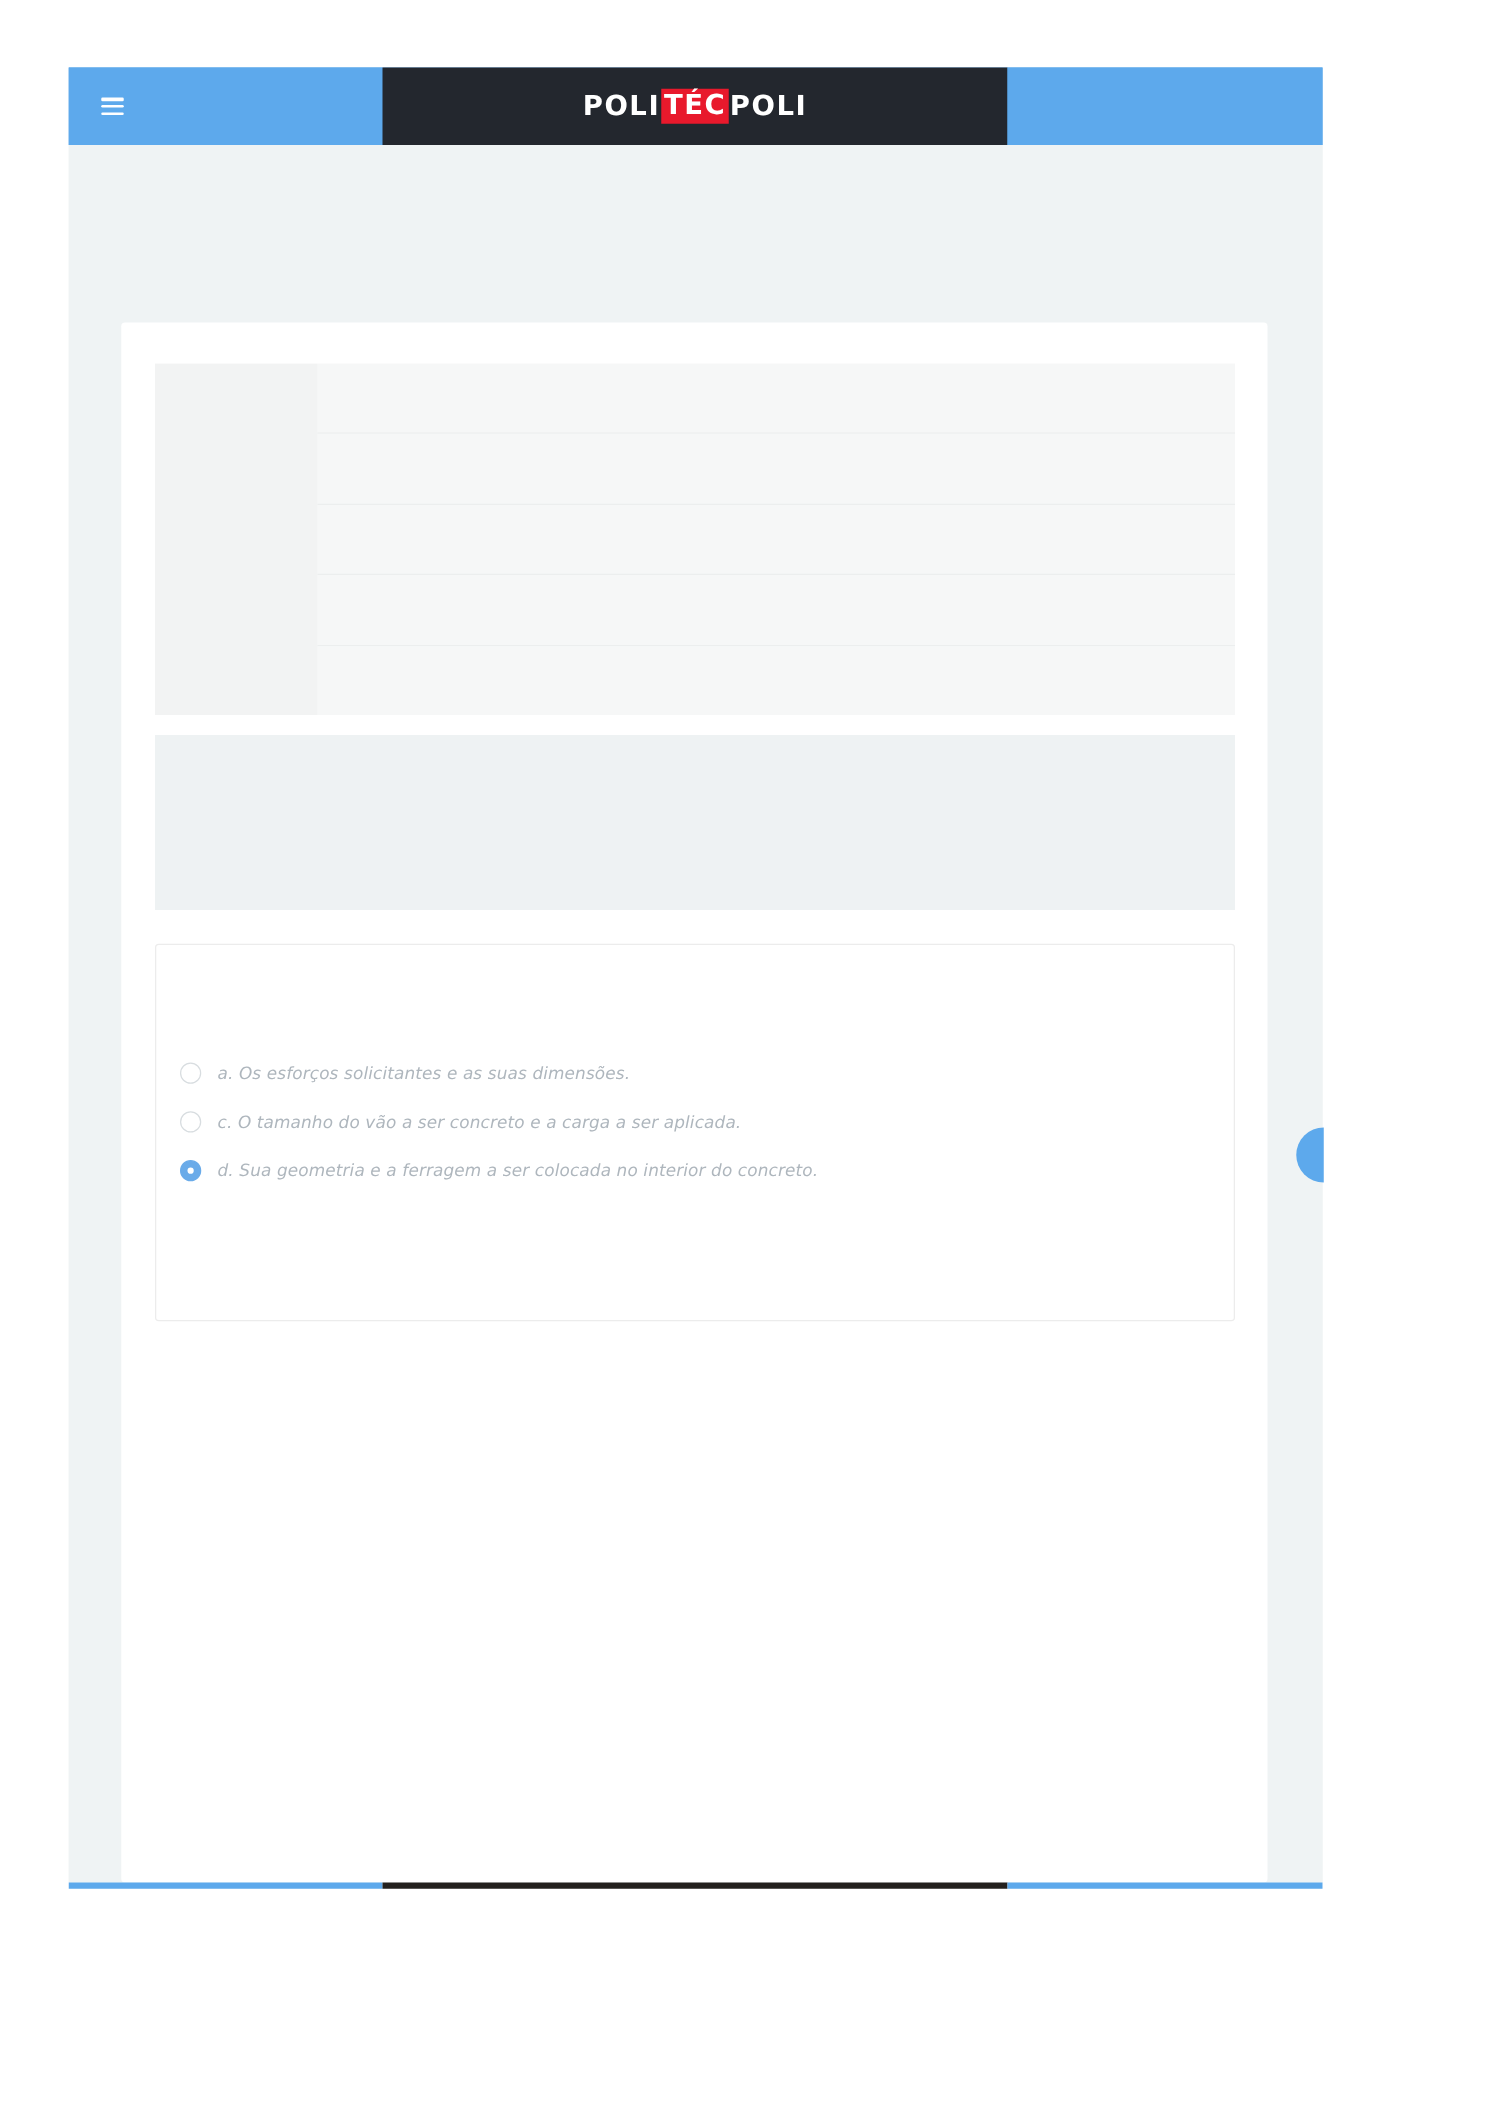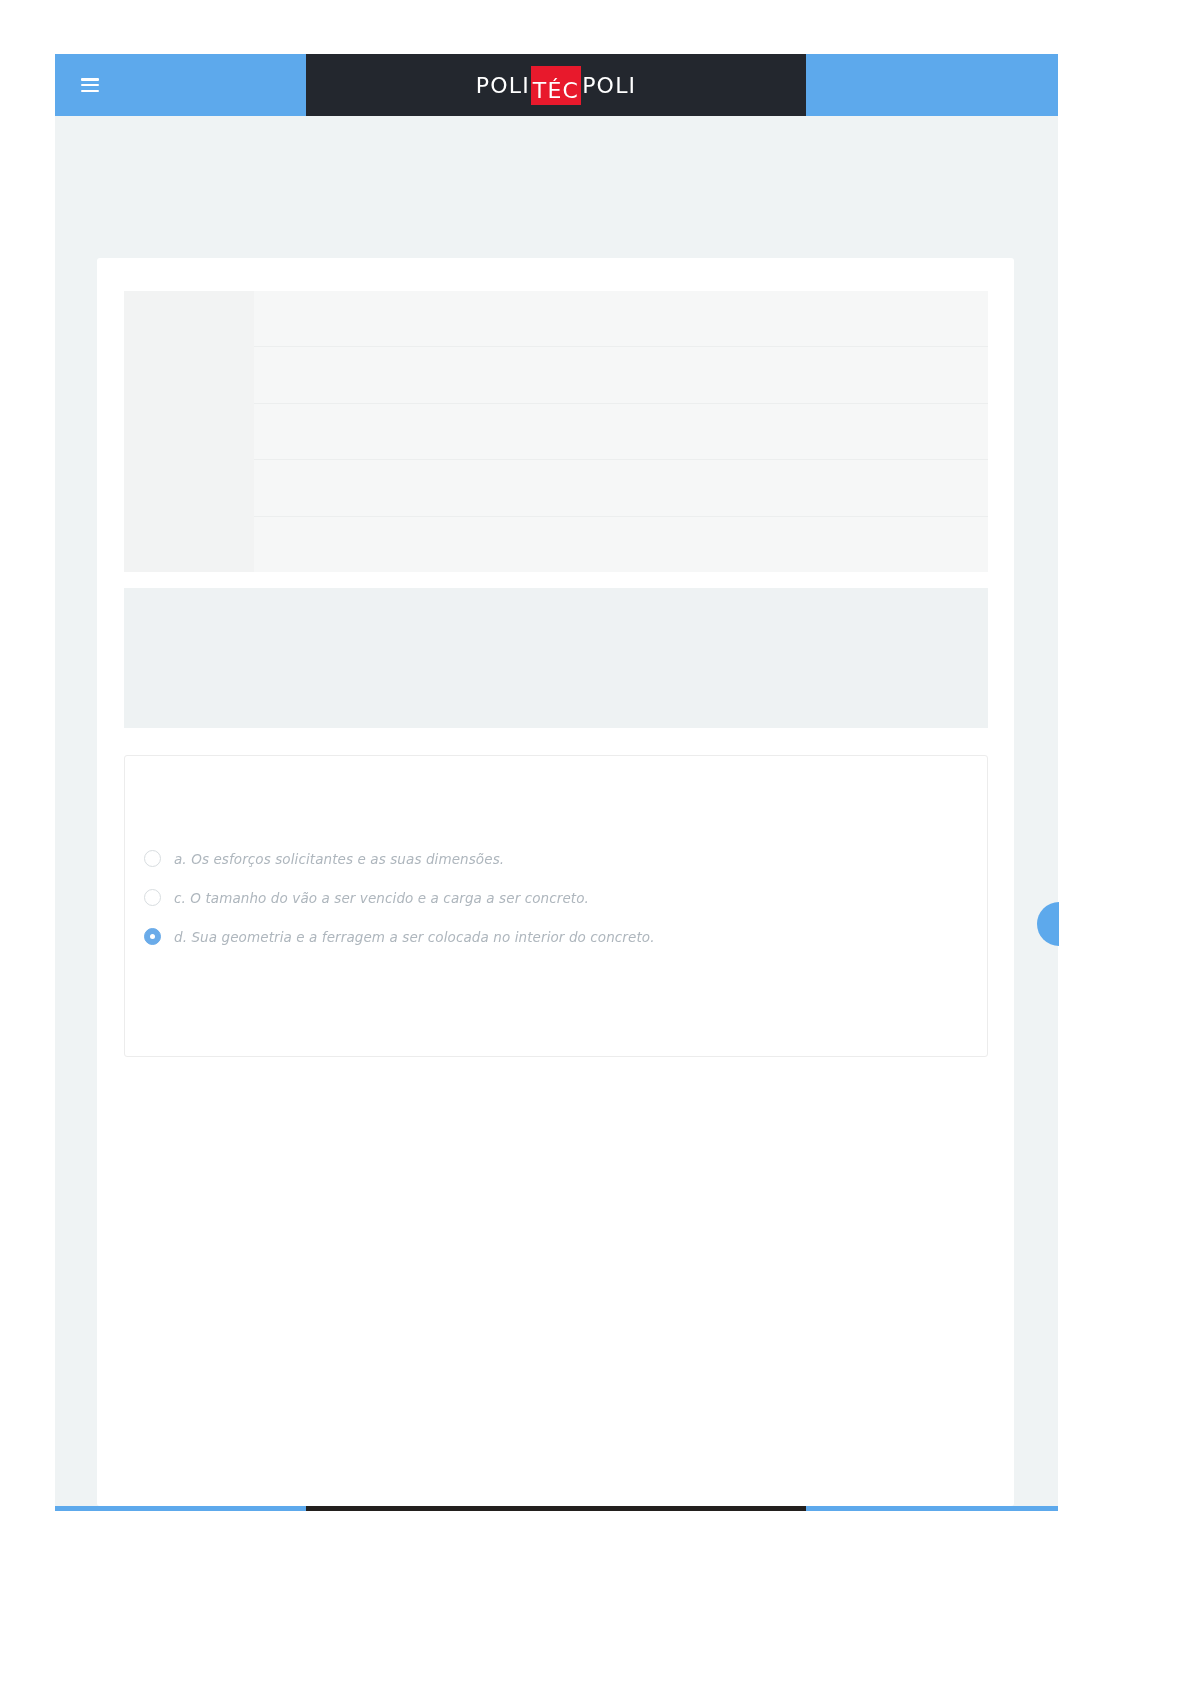--- a/index.html
+++ b/index.html
@@ -61,33 +61,33 @@
     align-items: center;
     justify-content: center;
   }
   .appbar-right {
     flex: 1;
     background: #5da9ec;
   }
 
   .brand {
     font-family: "DejaVu Sans", sans-serif;
-    font-weight: 400;
+    font-weight: 700;
     font-size: 22px;
     letter-spacing: 1.2px;
     color: #ffffff;
     white-space: nowrap;
     display: inline-flex;
     align-items: center;
     text-align: center;
   }
   .brand .hl {
     background: #e8192c;
     color: #ffffff;
-    padding: 12px 2px 2px 2px;
+    padding: 1px 2px 2px 2px;
     margin: 0 1px;
   }
 
   
   .page {
     position: relative;
     width: 100%;
     height: calc(100% - 62px);
     background: #eff3f4;
     padding: 0;
@@ -273,21 +273,21 @@
         <div class="answers-list">
 
           <div class="answer-row">
             <span class="radio"></span>
             <span class="answer-label">a. Os esforços solicitantes e as suas dimensões.</span>
           </div>
 
 
           <div class="answer-row">
             <span class="radio"></span>
-            <span class="answer-label">c. O tamanho do vão a ser vencido e a carga a ser concreto.</span>
+            <span class="answer-label">c. O tamanho do vão a ser concreto e a carga a ser aplicada.</span>
           </div>
 
           <div class="answer-row">
             <span class="radio checked"></span>
             <span class="answer-label">d. Sua geometria e a ferragem a ser colocada no interior do concreto.</span>
           </div>
 
 
         </div>
       </div>

